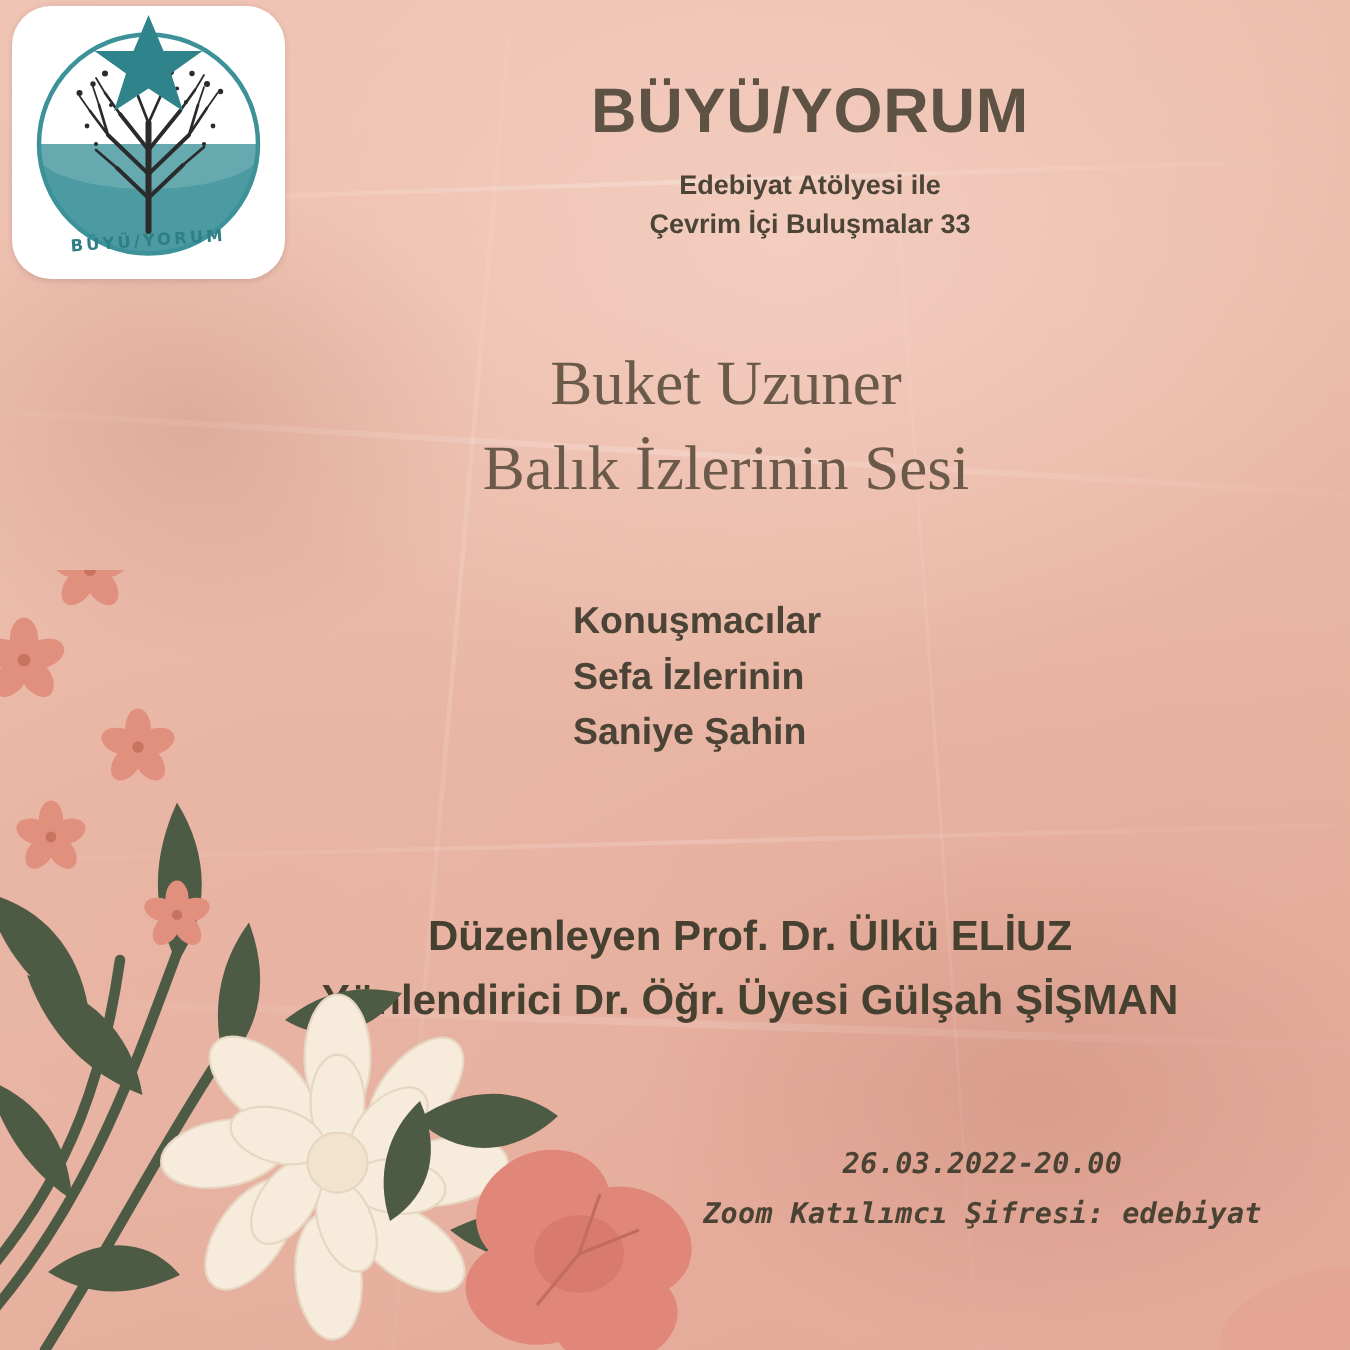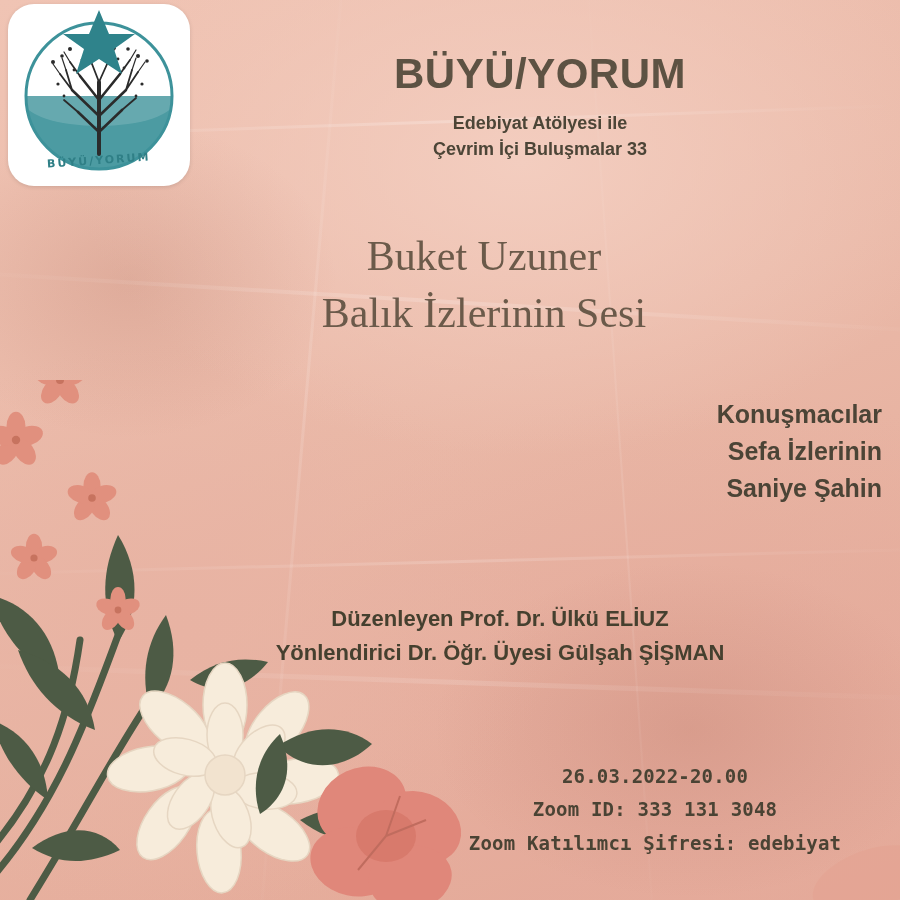--- a/index.html
+++ b/index.html
@@ -91,49 +91,50 @@
     text-align: center;
     color: #6b5a4a;
     font-family: "Liberation Serif", serif;
     font-size: 42px;
     line-height: 1.35;
   }
   .talk-block div { white-space: nowrap; }
 
   .speakers {
     position: absolute;
-    left: 412px; top: 396px;
+    left: 382px; top: 396px;
     width: 470px;
-    text-align: right;
+    text-align: left;
     font-size: 25px;
     font-weight: bold;
     color: #4b4436;
     line-height: 1.48;
   }
   .organizers {
     position: absolute;
     left: 120px; top: 602px;
     width: 760px;
     text-align: center;
-    font-size: 22px;
+    font-size: 28px;
     font-weight: bold;
     color: #45402f;
     line-height: 1.55;
   }
   .zoom-info {
     position: absolute;
     left: 440px; top: 760px;
     width: 430px;
     text-align: center;
     font-family: "DejaVu Sans Mono", monospace;
     font-size: 19px;
     font-weight: bold;
     color: #4a4334;
     line-height: 1.75;
     letter-spacing: 0.2px;
+    font-style: italic;
   }
   .flowers { position: absolute; left: 0; bottom: 0; width: 520px; height: 520px; }
   .flowers-right { position: absolute; right: 0; bottom: 0; width: 240px; height: 180px; }
 </style>
 </head>
 <body>
 
 <div class="poster">
 
   <div class="shade s1"></div>
@@ -209,21 +210,20 @@
     <div>Saniye Şahin</div>
   </div>
 
   <div class="organizers">
     <div>Düzenleyen  Prof. Dr. Ülkü ELİUZ</div>
     <div>Yönlendirici Dr. Öğr. Üyesi Gülşah ŞİŞMAN</div>
   </div>
 
   <div class="zoom-info">
     <div>26.03.2022-20.00</div>
-    <div>Zoom ID: 333 131 3048</div>
     <div>Zoom Katılımcı Şifresi: edebiyat</div>
   </div>
 
   <svg class="flowers" viewBox="0 0 520 520">
 
     <g stroke="#4d5b45" stroke-width="7" fill="none" stroke-linecap="round">
       <path d="M-10 500 C 60 420, 90 330, 120 250"></path>
       <path d="M-10 470 C 50 400, 70 330, 80 260"></path>
       <path d="M30 520 C 80 440, 110 380, 150 320"></path>
     </g>

